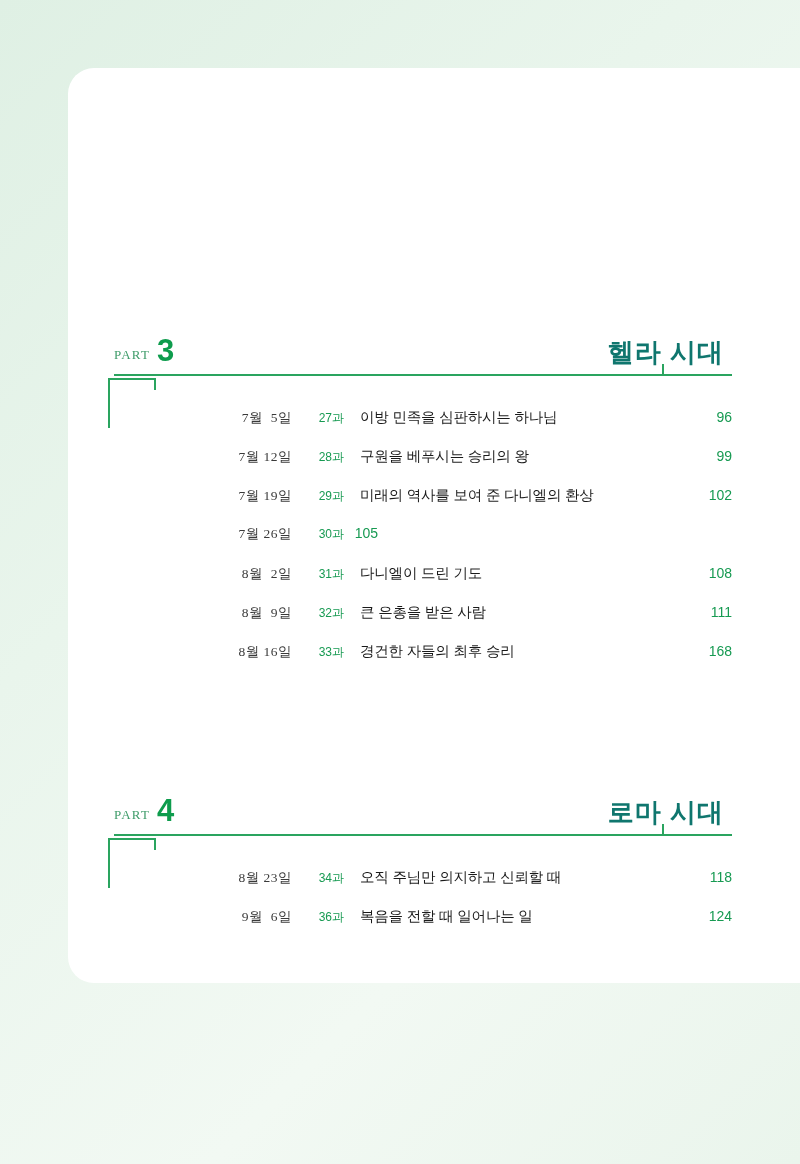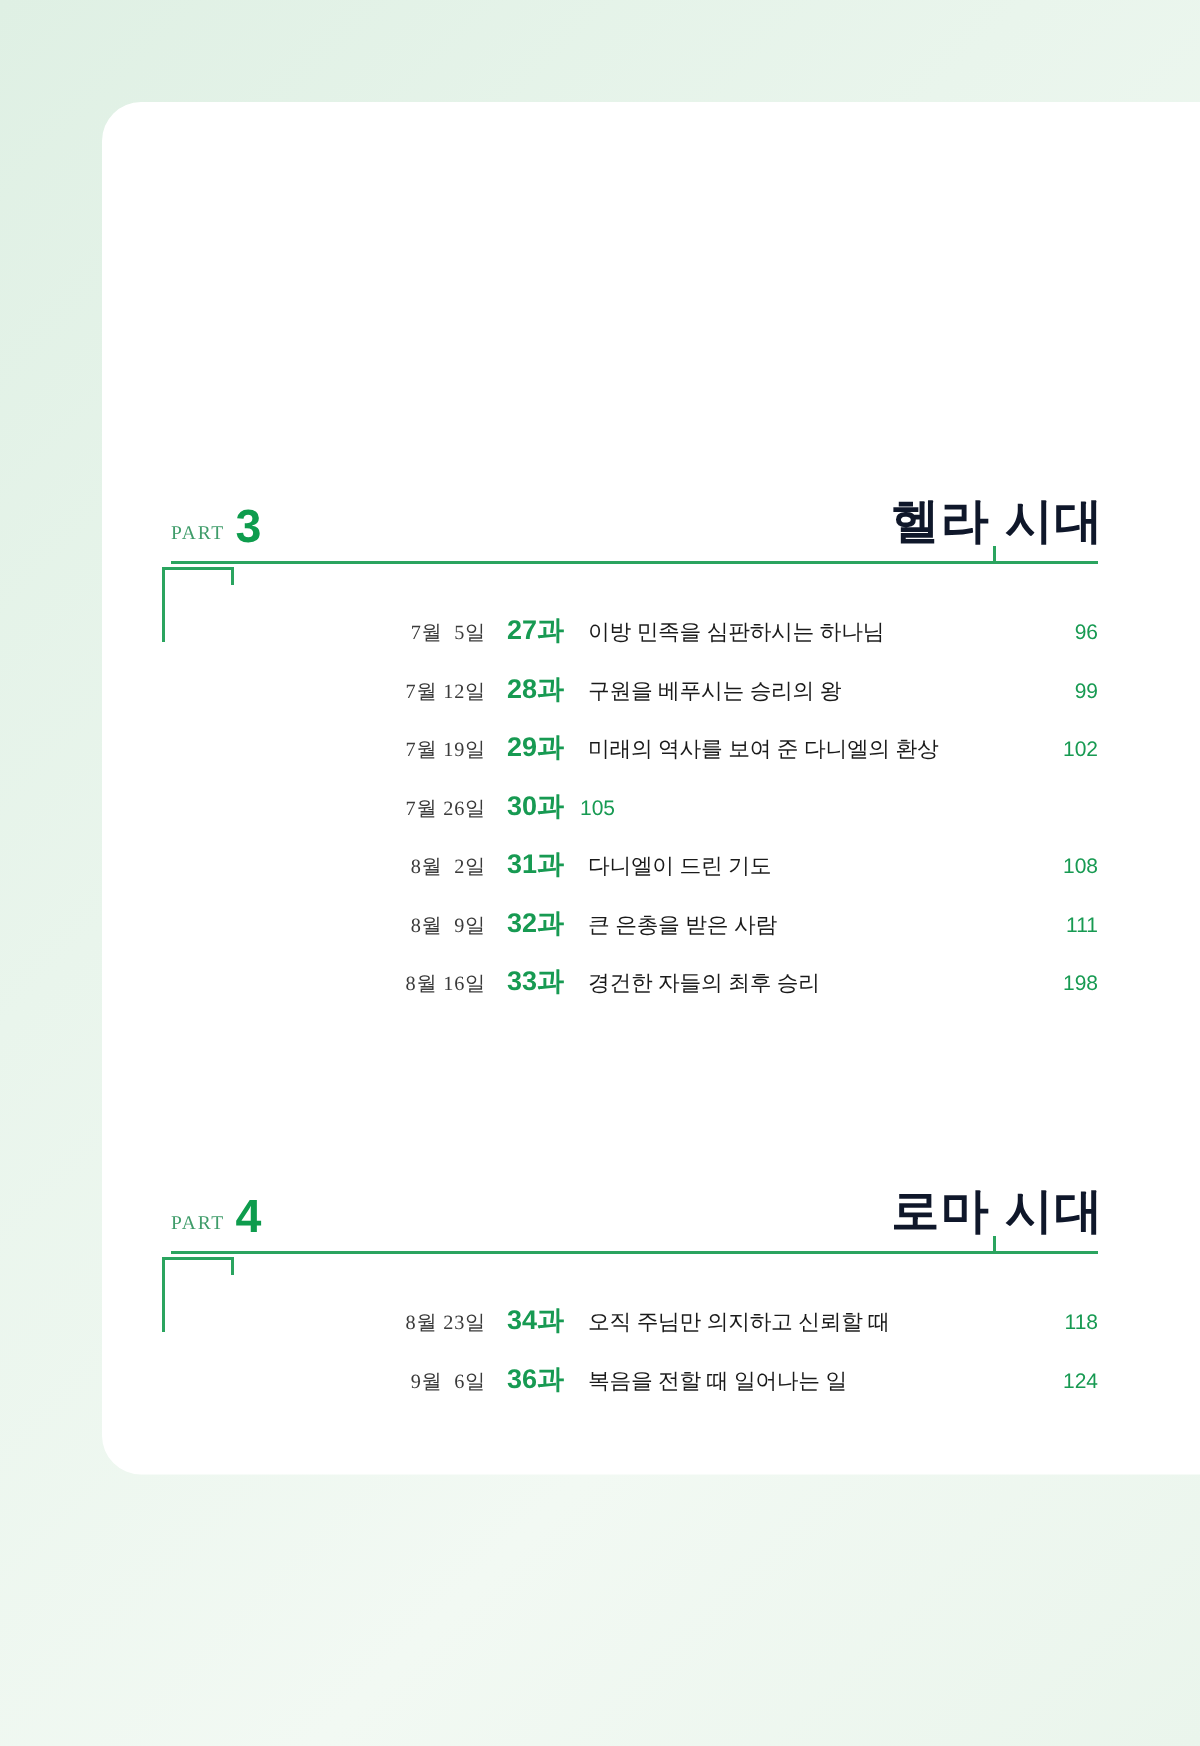--- a/index.html
+++ b/index.html
@@ -58,25 +58,25 @@
   }
   .part-num {
     font-size: 31px;
     font-weight: bold;
     color: #0e9c4d;
     font-family: "Liberation Sans", sans-serif;
     line-height: 1;
   }
   .part-title {
     position: absolute;
-    right: 64px;
+    right: 76px;
     bottom: 18px;
-    font-size: 32px;
+    font-size: 26px;
     font-weight: bold;
-    color: #0f172a;
+    color: #0f766e;
     letter-spacing: 1px;
   }
   .rule {
     position: absolute;
     left: 46px;
     right: 68px;
     bottom: 12px;
     height: 2px;
     background: #2aa45f;
   }
@@ -125,38 +125,37 @@
   .lessons {
     position: relative;
     margin-top: 20px;
   }
   .row {
     display: flex;
     align-items: baseline;
     height: 39px;
     padding-left: 150px;
     padding-right: 68px;
-    margin-left: 32px;
   }
   .date {
     width: 74px;
     text-align: right;
     font-size: 13.5px;
     color: #3a3a3a;
     font-family: "Liberation Serif", serif;
     letter-spacing: 0.5px;
     white-space: pre;
   }
   .lesson-no {
     width: 52px;
     text-align: right;
     padding-right: 0;
-    font-size: 18px;
+    font-size: 12px;
     color: #179a52;
-    font-weight: bold;
+    font-weight: normal;
   }
   .title {
     flex: 1;
     padding-left: 16px;
     font-size: 14.5px;
     color: #1a1a1a;
     letter-spacing: -0.2px;
   }
   .page-no {
     width: 34px;
@@ -220,21 +219,21 @@
         <div class="row">
           <span class="date">8월  9일</span>
           <span class="lesson-no">32과</span>
           <span class="title">큰 은총을 받은 사람</span>
           <span class="page-no">111</span>
         </div>
         <div class="row">
           <span class="date">8월 16일</span>
           <span class="lesson-no">33과</span>
           <span class="title">경건한 자들의 최후 승리</span>
-          <span class="page-no">198</span>
+          <span class="page-no">168</span>
         </div>
       </div>
     </div>
 
     <div class="part-block" style="top:710px;">
       <div class="part-header">
         <div class="part-tag">
           <span class="part-word">PART</span>
           <span class="part-num">4</span>
         </div>

